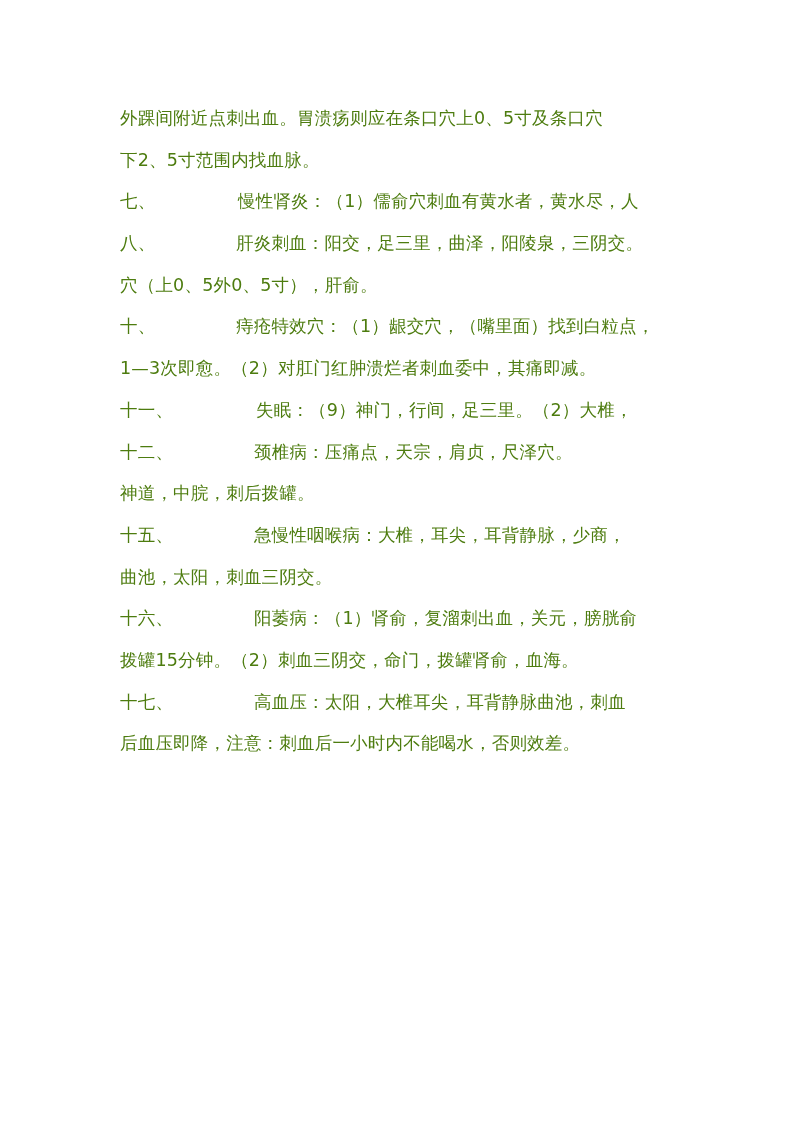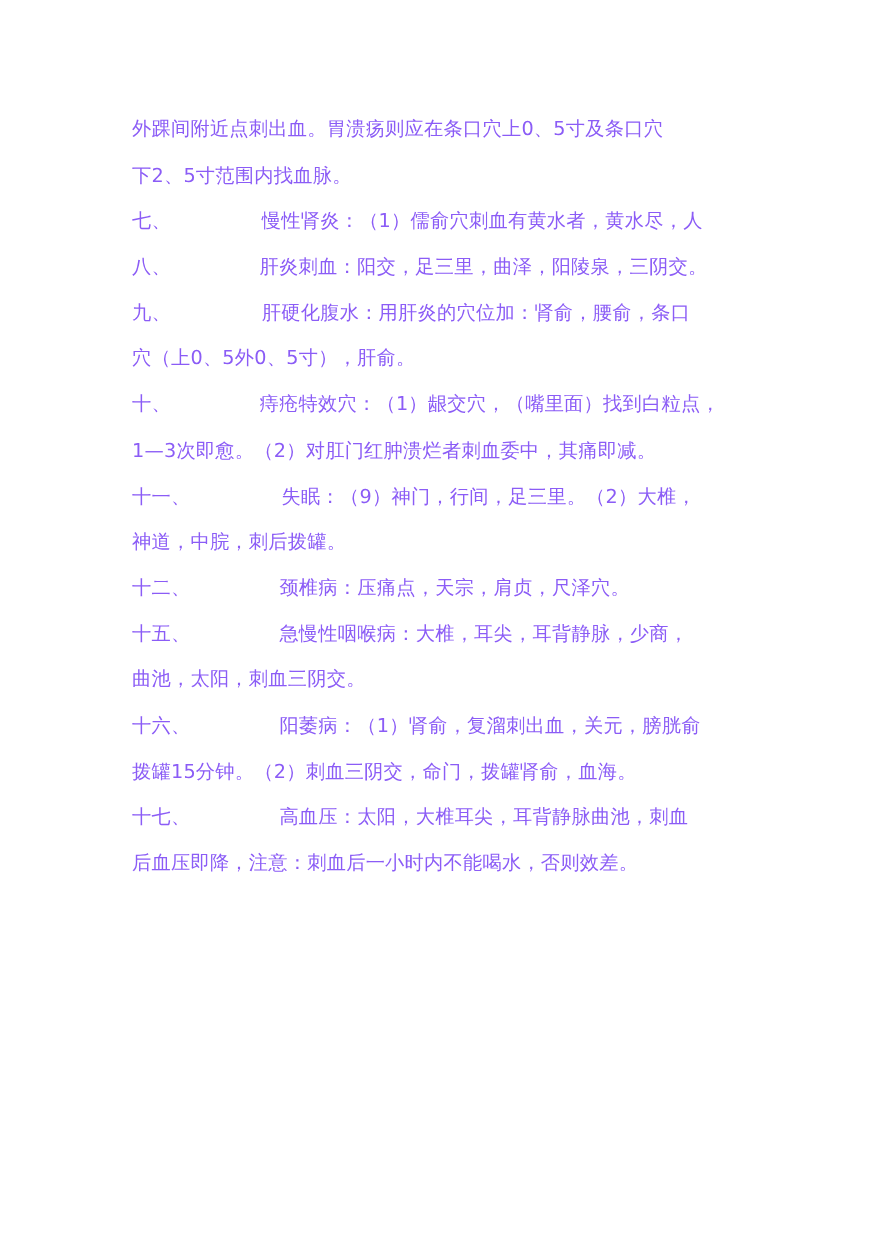--- a/index.html
+++ b/index.html
@@ -1,39 +1,38 @@
 <!DOCTYPE html>
 <html><head>
   <meta charset="utf-8">
   <style>
     html, body { margin:0; padding:0; background:#ffffff; }
     body { width:793px; height:1122px; position:relative; overflow:hidden; }
     .page { position:absolute; left:120px; top:98px; width:556px; }
     .line {
       height:41.7px; line-height:41.7px;
       font-family: "DejaVu Sans", "Liberation Sans", sans-serif;
-      font-size:17.5px; color:#8b5cf6; white-space:nowrap;
+      font-size:17.5px; color:#4d7c0f; white-space:nowrap;
       letter-spacing:0.2px;
     }
     .num { display:inline-block; }
   </style>
 </head>
 <body>
 
 <div class="page">
   <div class="line">外踝间附近点刺出血。胃溃疡则应在条口穴上0、5寸及条口穴</div>
   <div class="line">下2、5寸范围内找血脉。</div>
   <div class="line"><span class="num" style="width:118px">七、</span><span>慢性肾炎：（1）儒俞穴刺血有黄水者，黄水尽，人</span></div>
   <div class="line"><span class="num" style="width:116px">八、</span><span>肝炎刺血：阳交，足三里，曲泽，阳陵泉，三阴交。</span></div>
-  <div class="line"><span class="num" style="width:118px">九、</span><span>肝硬化腹水：用肝炎的穴位加：肾俞，腰俞，条口</span></div>
   <div class="line">穴（上0、5外0、5寸），肝俞。</div>
   <div class="line"><span class="num" style="width:116px">十、</span><span>痔疮特效穴：（1）龈交穴，（嘴里面）找到白粒点，</span></div>
   <div class="line">1—3次即愈。（2）对肛门红肿溃烂者刺血委中，其痛即减。</div>
   <div class="line"><span class="num" style="width:136px">十一、</span><span>失眠：（9）神门，行间，足三里。（2）大椎，</span></div>
+  <div class="line"><span class="num" style="width:134px">十二、</span><span>颈椎病：压痛点，天宗，肩贞，尺泽穴。</span></div>
   <div class="line">神道，中脘，刺后拨罐。</div>
-  <div class="line"><span class="num" style="width:134px">十二、</span><span>颈椎病：压痛点，天宗，肩贞，尺泽穴。</span></div>
   <div class="line"><span class="num" style="width:134px">十五、</span><span>急慢性咽喉病：大椎，耳尖，耳背静脉，少商，</span></div>
   <div class="line">曲池，太阳，刺血三阴交。</div>
   <div class="line"><span class="num" style="width:134px">十六、</span><span>阳萎病：（1）肾俞，复溜刺出血，关元，膀胱俞</span></div>
   <div class="line">拨罐15分钟。（2）刺血三阴交，命门，拨罐肾俞，血海。</div>
   <div class="line"><span class="num" style="width:134px">十七、</span><span>高血压：太阳，大椎耳尖，耳背静脉曲池，刺血</span></div>
   <div class="line">后血压即降，注意：刺血后一小时内不能喝水，否则效差。</div>
 </div>
 
 </body></html>

